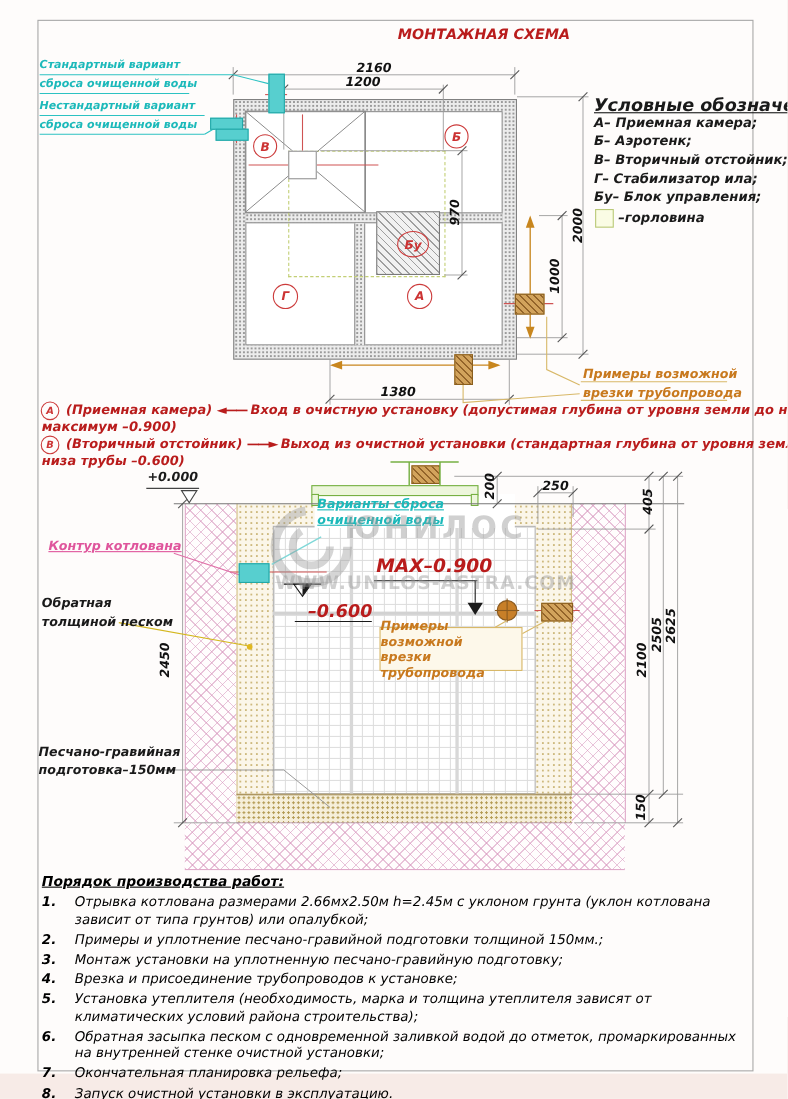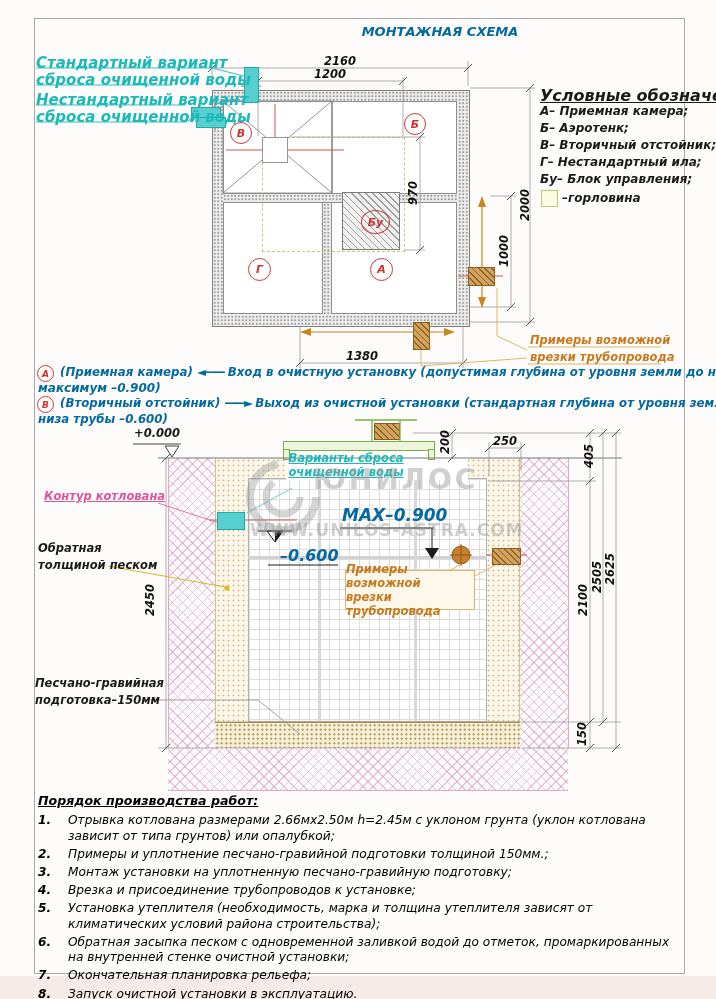--- a/index.html
+++ b/index.html
@@ -1,24 +1,24 @@
 <!DOCTYPE html>
 <html><head>
 <meta charset="utf-8">
 <style>
   html,body{margin:0;padding:0;background:#f6ece8;}
   #page{position:relative;width:716px;height:999px;background:#fefcfb;overflow:hidden;
         font-family:"DejaVu Sans","Liberation Sans",sans-serif;}
   .abs{position:absolute;}
   .it{font-style:italic;}
-  .txt{position:absolute;font-style:italic;color:#0369a1;white-space:nowrap;}
+  .txt{position:absolute;font-style:italic;color:#b91c1c;white-space:nowrap;}
   .dim{position:absolute;font-style:italic;font-weight:bold;font-size:11.5px;color:#111;
        white-space:nowrap;text-align:center;z-index:30;}
   .dimv{transform:rotate(-90deg);transform-origin:center center;width:44px;height:14px;line-height:14px;}
-  .teal{color:#1cb9ba;font-weight:bold;font-size:15px;}
+  .teal{color:#1cb9ba;font-weight:bold;font-size:10px;}
   .orange{color:#c8791e;font-weight:bold;font-size:11.5px;}
   .pink{color:#df559c;font-weight:bold;font-size:11.5px;}
   .blk{color:#1a1a1a;font-weight:bold;font-size:11.5px;}
   .badge{position:absolute;border:1.3px solid #cc3b3b;border-radius:50%;color:#c33;
          font-style:italic;font-weight:bold;display:flex;align-items:center;justify-content:center;
          background:transparent;z-index:30;}
   .stipple{background-color:#ececec;background-image:radial-gradient(#9a9a9a 0.8px,transparent 0.95px);
            background-size:3.5px 3.5px;}
   .sand{background-color:#fbf6e9;background-image:radial-gradient(#cdb97e 0.9px,transparent 1.05px);
         background-size:5px 5px;}
@@ -56,21 +56,21 @@
 
   <div class="txt teal" style="left:36px;top:54px;z-index:30;">Стандартный вариант</div>
   <div class="txt teal" style="left:36px;top:71px;z-index:30;">сброса очищенной воды</div>
   <div class="txt teal" style="left:36px;top:91px;z-index:30;">Нестандартный вариант</div>
   <div class="txt teal" style="left:36px;top:108px;z-index:30;">сброса очищенной воды</div>
 
   <div class="txt blk" style="left:540px;top:86px;text-decoration:underline;font-size:16px;z-index:30;">Условные обозначения:</div>
   <div class="txt blk" style="left:540px;top:104px;font-size:12px;z-index:30;">А– Приемная камера;</div>
   <div class="txt blk" style="left:540px;top:121px;font-size:12px;z-index:30;">Б– Аэротенк;</div>
   <div class="txt blk" style="left:540px;top:138px;font-size:12px;z-index:30;">В– Вторичный отстойник;</div>
-  <div class="txt blk" style="left:540px;top:155px;font-size:12px;z-index:30;">Г– Нестандартный ила;</div>
+  <div class="txt blk" style="left:540px;top:155px;font-size:12px;z-index:30;">Г– Стабилизатор ила;</div>
   <div class="txt blk" style="left:540px;top:172px;font-size:12px;z-index:30;">Бу– Блок управления;</div>
   <div class="abs" style="left:541px;top:190px;width:15px;height:15px;border:1px solid #b9c878;background:#fafce4;z-index:30;"></div>
   <div class="txt blk" style="left:562px;top:191px;font-size:12px;z-index:30;">–горловина</div>
 
   <div class="abs stipple" style="left:212px;top:90px;width:256px;height:235px;border:1px solid #808080;z-index:10;"></div>
   <div class="abs" style="left:223px;top:101px;width:234px;height:213px;background:#fff;border:1px solid #8f8f8f;box-sizing:border-box;z-index:11;"></div>
   <div class="abs stipple" style="left:223px;top:193px;width:234px;height:10px;border-top:1px solid #8f8f8f;border-bottom:1px solid #8f8f8f;box-sizing:border-box;z-index:12;"></div>
   <div class="abs stipple" style="left:322px;top:203px;width:10px;height:111px;border-left:1px solid #8f8f8f;border-right:1px solid #8f8f8f;box-sizing:border-box;z-index:12;"></div>
 
   <div class="abs" style="left:262px;top:137px;width:141px;height:113px;border:1px dashed #c3cf76;z-index:15;"></div>

